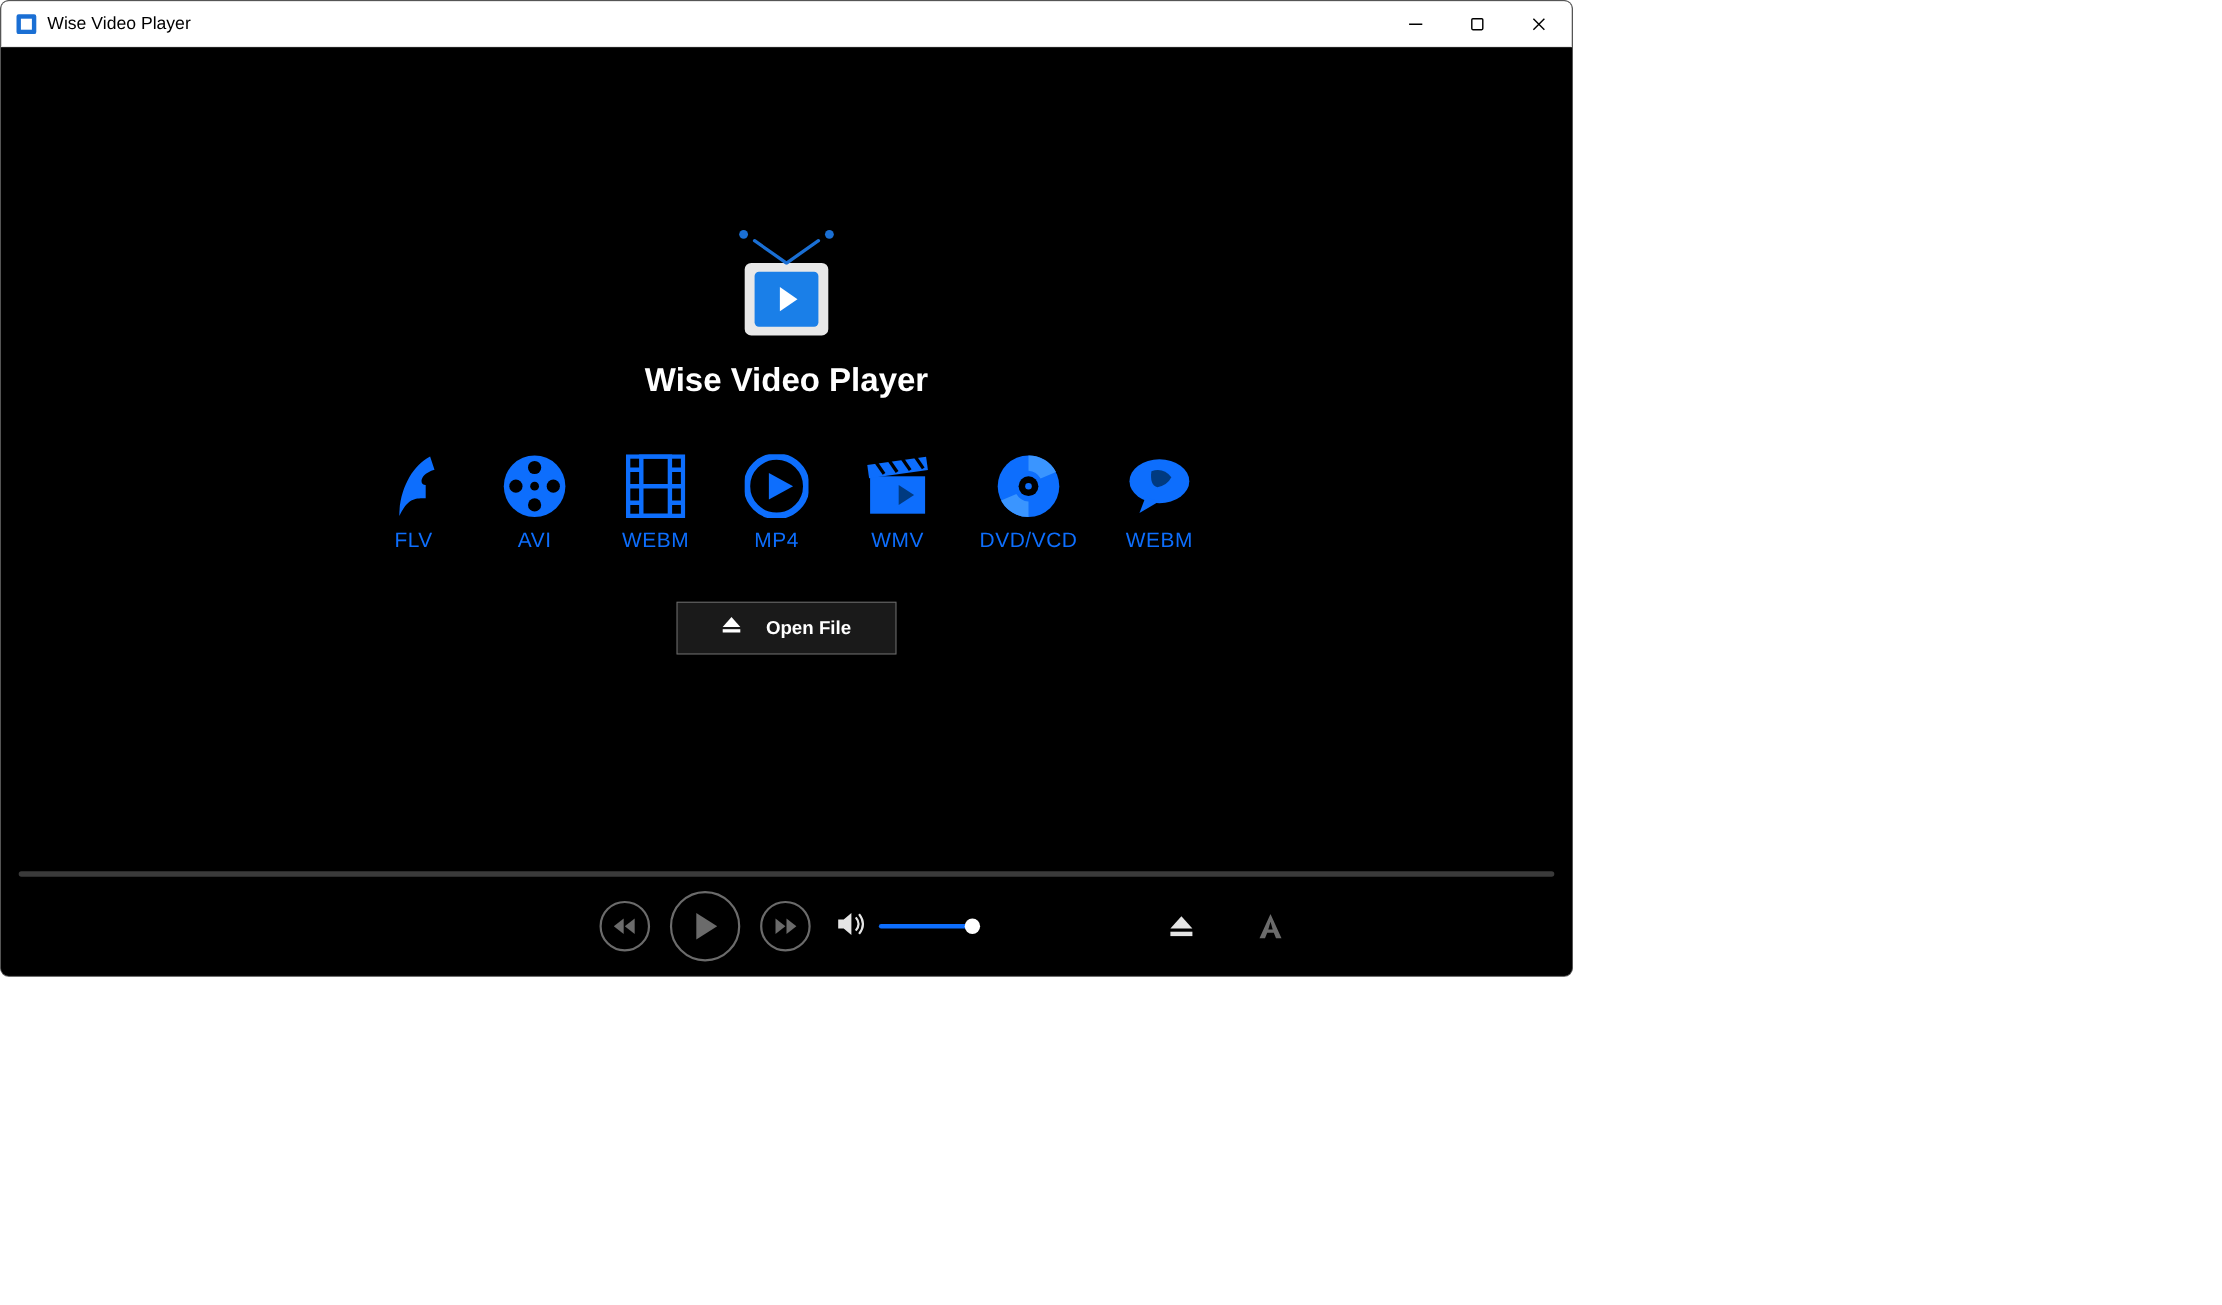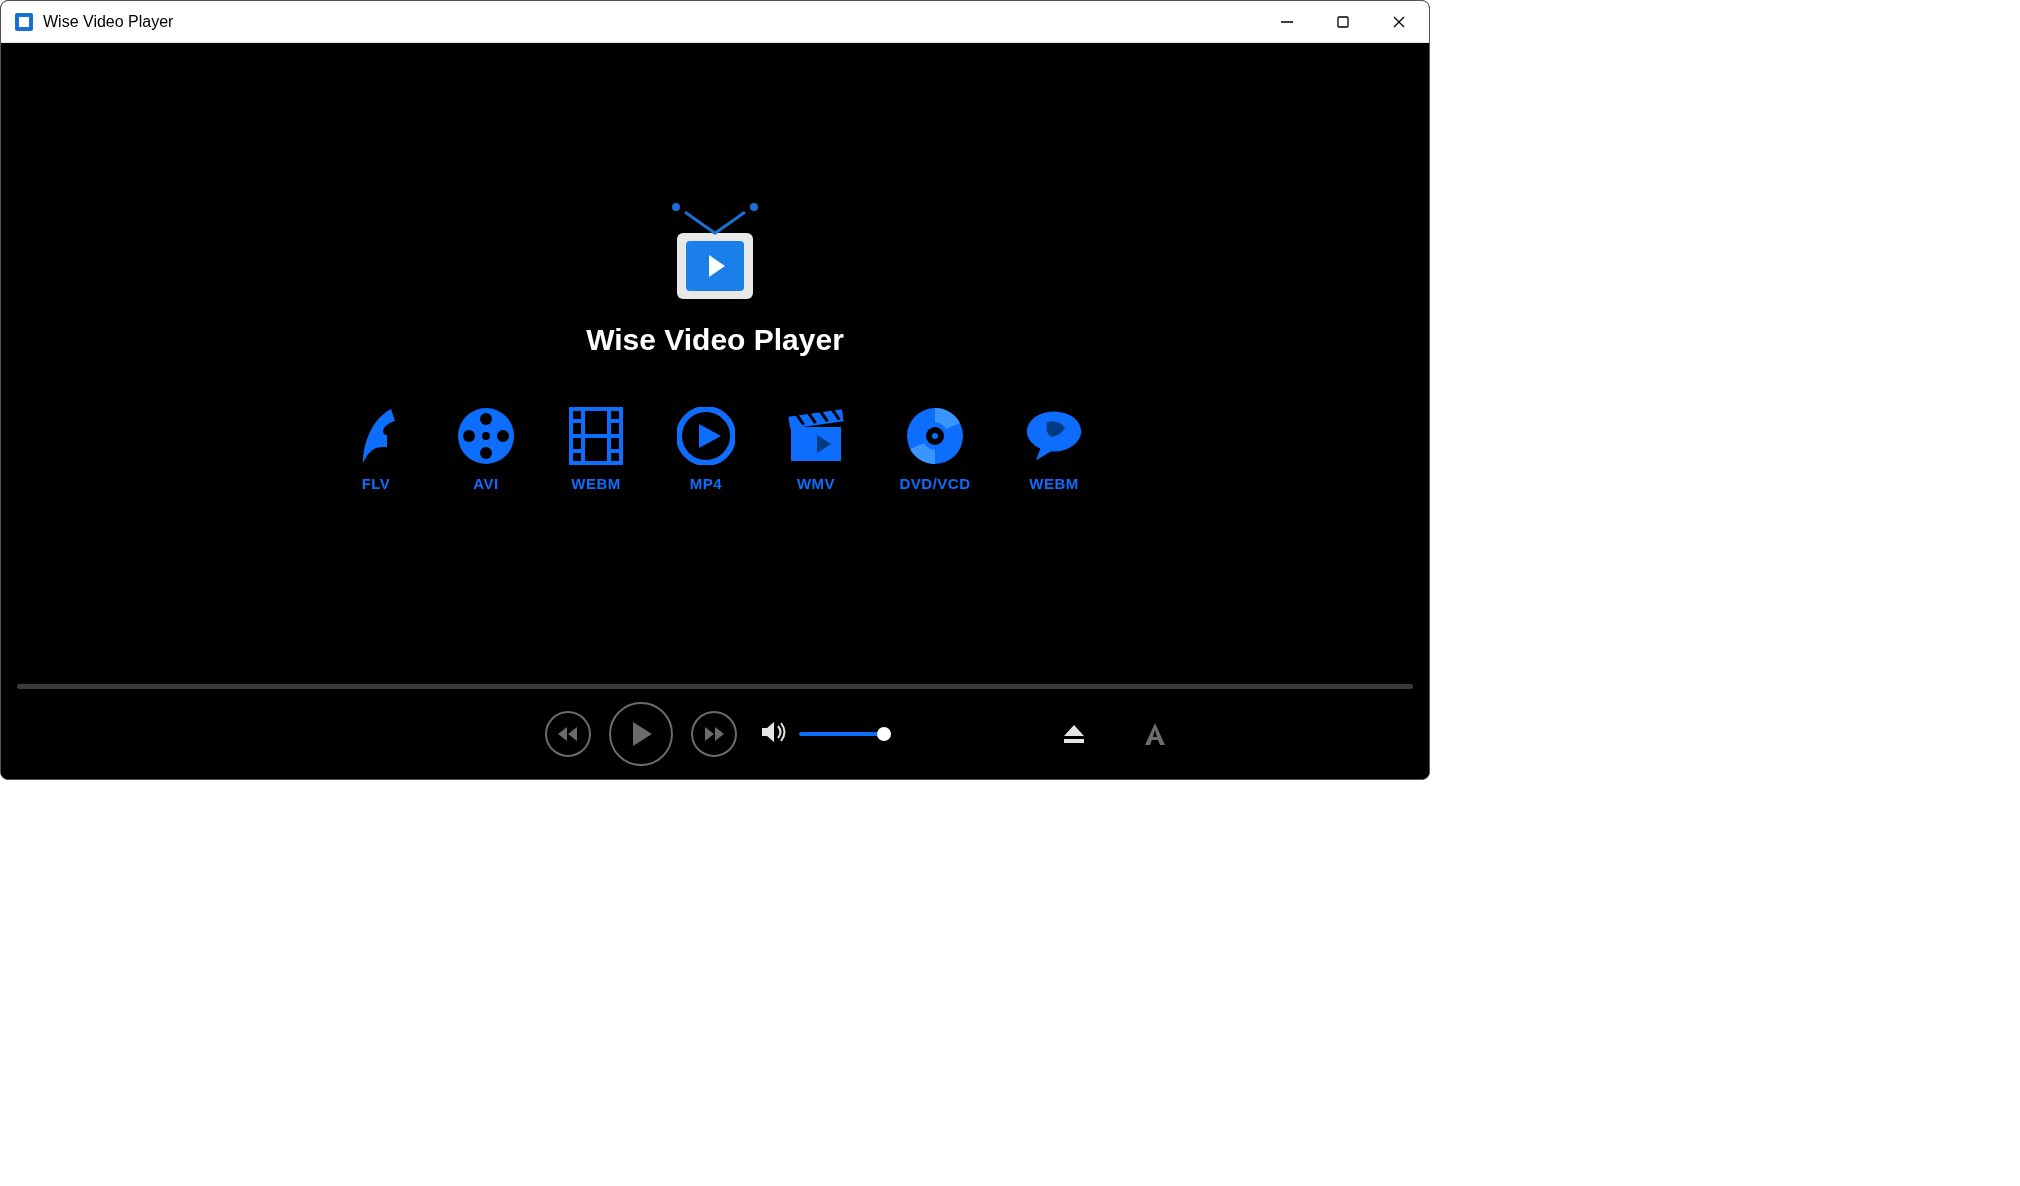--- a/index.html
+++ b/index.html
@@ -1,17 +1,17 @@
 <!DOCTYPE html>
 <html><head>
 <meta charset="utf-8">
 <style>
   * { margin:0; padding:0; box-sizing:border-box; font-family:"Segoe UI",Arial,sans-serif; }
   body { background:#fff; width:2020px; height:1186px; transform-origin:top left; }
-  .window { width:1430px; height:780px; margin:0; border:1px solid #555; border-radius:8px; overflow:hidden; background:#000000; display:flex; flex-direction:column; }
+  .window { width:1430px; height:888px; margin:0; border:1px solid #555; border-radius:8px; overflow:hidden; background:#000000; display:flex; flex-direction:column; }
   .titlebar { height:42px; background:#fff; display:flex; align-items:center; padding:0 2px 0 14px; border-bottom:1px solid #e5e5e5; }
   .title-icon { width:18px; height:18px; background:#1a6fd4; border:2px solid #1a6fd4; display:flex; align-items:center; justify-content:center; margin-right:10px; border-radius:2px;}
   .title-icon-inner { width:10px; height:10px; background:#fff; }
   .title-text { font-size:16px; color:#000; }
   .title-spacer { flex:1; }
   .win-btn { width:56px; height:42px; display:flex; align-items:center; justify-content:center; cursor:pointer; }
   .win-btn svg { width:14px; height:14px; }
 
   .content { flex:1; background:#000; position:relative; display:flex; flex-direction:column; }
   .stage { flex:1; display:flex; flex-direction:column; align-items:center; justify-content:center; }
@@ -28,21 +28,21 @@
 
   .tv { width:76px; height:66px; background:#e8e8e8; border-radius:6px; display:flex; align-items:center; justify-content:center; margin-top:2px; }
   .tv-inner { width:58px; height:50px; background:#1a7fe8; border-radius:4px; display:flex; align-items:center; justify-content:center; }
   .tv-play { width:0; height:0; border-left:16px solid #fff; border-top:11px solid transparent; border-bottom:11px solid transparent; margin-left:4px; }
 
   .app-name { color:#fff; font-size:30px; font-weight:600; margin-top:24px; }
 
   .formats { display:flex; gap:40px; margin-top:50px; align-items:flex-end; }
   .fmt { display:flex; flex-direction:column; align-items:center; gap:10px; width:70px; }
   .fmt-icon { width:58px; height:58px; display:flex; align-items:center; justify-content:center; }
-  .fmt-label { color:#0d6efd; font-size:15px; font-weight:700; letter-spacing:0.5px;text-align:right; }
+  .fmt-label { color:#0d6efd; font-size:19px; font-weight:400; letter-spacing:0.5px;text-align:right; }
 
   .open-btn { margin-top:44px; width:200px; height:48px; border:1px solid #666; background:#1a1a1a; display:flex; align-items:center; justify-content:center; gap:22px; cursor:pointer; }
   .open-btn-label { color:#fff; font-size:17px; font-weight:600; }
 
   .timeline { height:5px; background:#3a3a3a; margin:0 16px; border-radius:3px; }
 
   .controls { height:90px; display:flex; align-items:center; justify-content:center; gap:18px; position:relative; }
   .ctrl-circle { border:2px solid #6b6b6b; border-radius:50%; display:flex; align-items:center; justify-content:center; cursor:pointer; }
   .ctrl-sm { width:46px; height:46px; }
   .ctrl-lg { width:64px; height:64px; }
@@ -183,20 +183,29 @@
             <svg width="64" height="58" viewBox="0 0 64 58">
                 <ellipse cx="32" cy="24" rx="30" ry="22" fill="#0d6efd"></ellipse>
                 <polygon points="18,40 12,56 32,44" fill="#0d6efd"></polygon>
                 <path d="M24 14 Q36 10 44 20 Q40 28 30 30 Q22 28 24 14 Z" fill="#003a80"></path>
               </svg>
           </div>
           <div class="fmt-label">WEBM</div>
         </div>
       </div>
 
+      <div class="open-btn">
+        <span>
+          <svg width="18" height="16" viewBox="0 0 18 16">
+              <polygon points="9,1 17,10 1,10" fill="#fff"></polygon>
+              <rect x="1" y="12" width="16" height="3" fill="#fff"></rect>
+            </svg>
+        </span>
+        <span class="open-btn-label">Open File</span>
+      </div>
     </div>
 
     <div class="timeline"></div>
 
     <div class="controls">
       <div class="ctrl-circle ctrl-sm">
         <svg width="22" height="18" viewBox="0 0 22 18">
             <polygon class="ctrl-icon" points="11,9 20,2 20,16"></polygon>
             <polygon class="ctrl-icon" points="1,9 10,2 10,16"></polygon>
           </svg>

